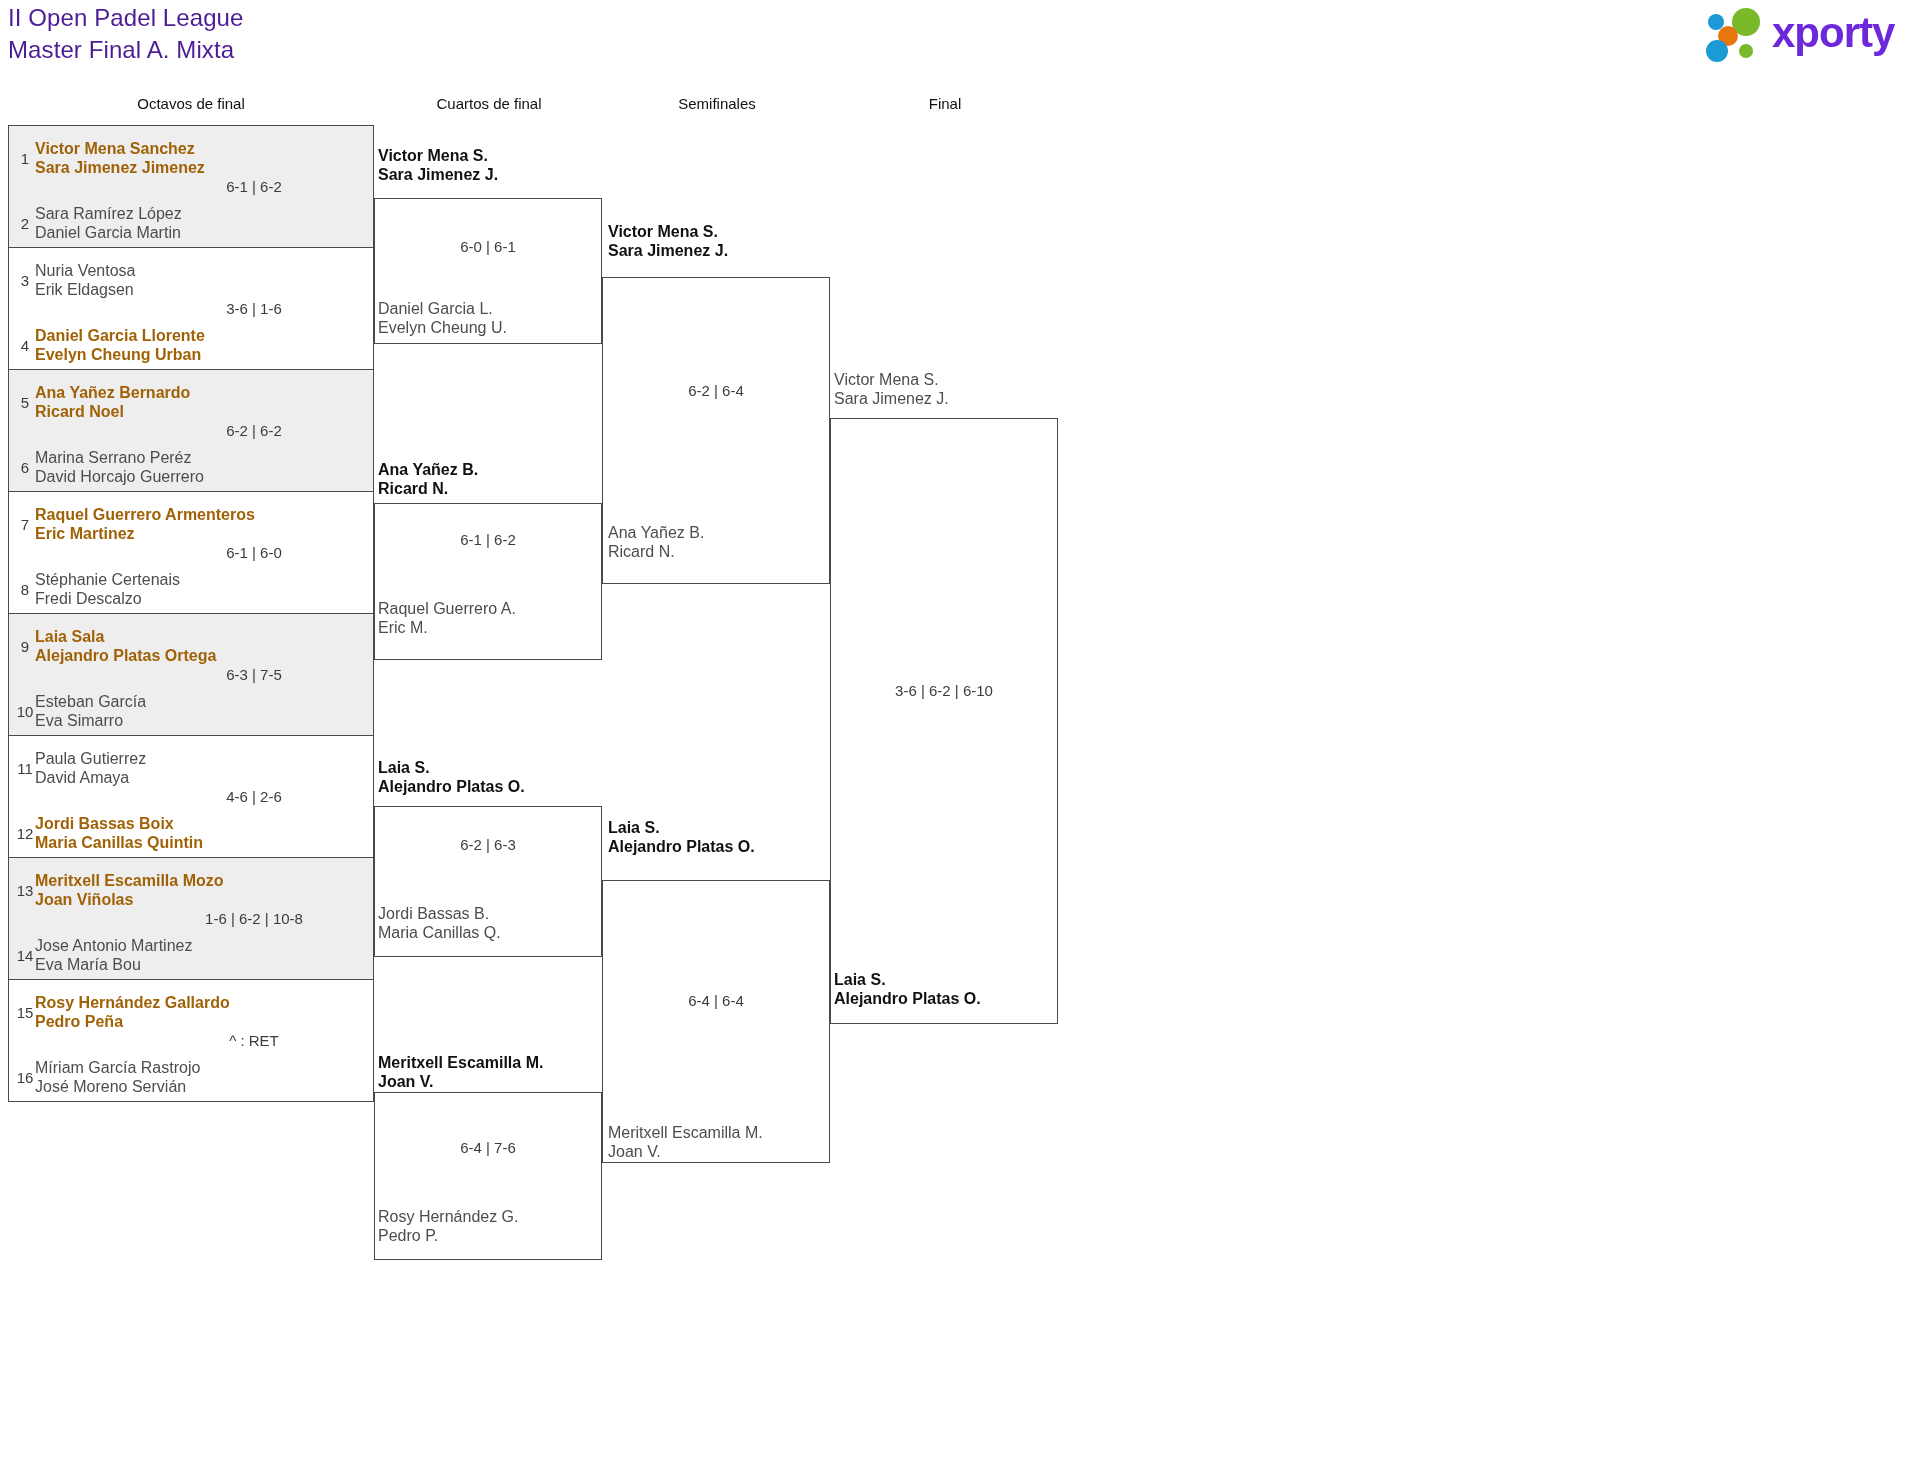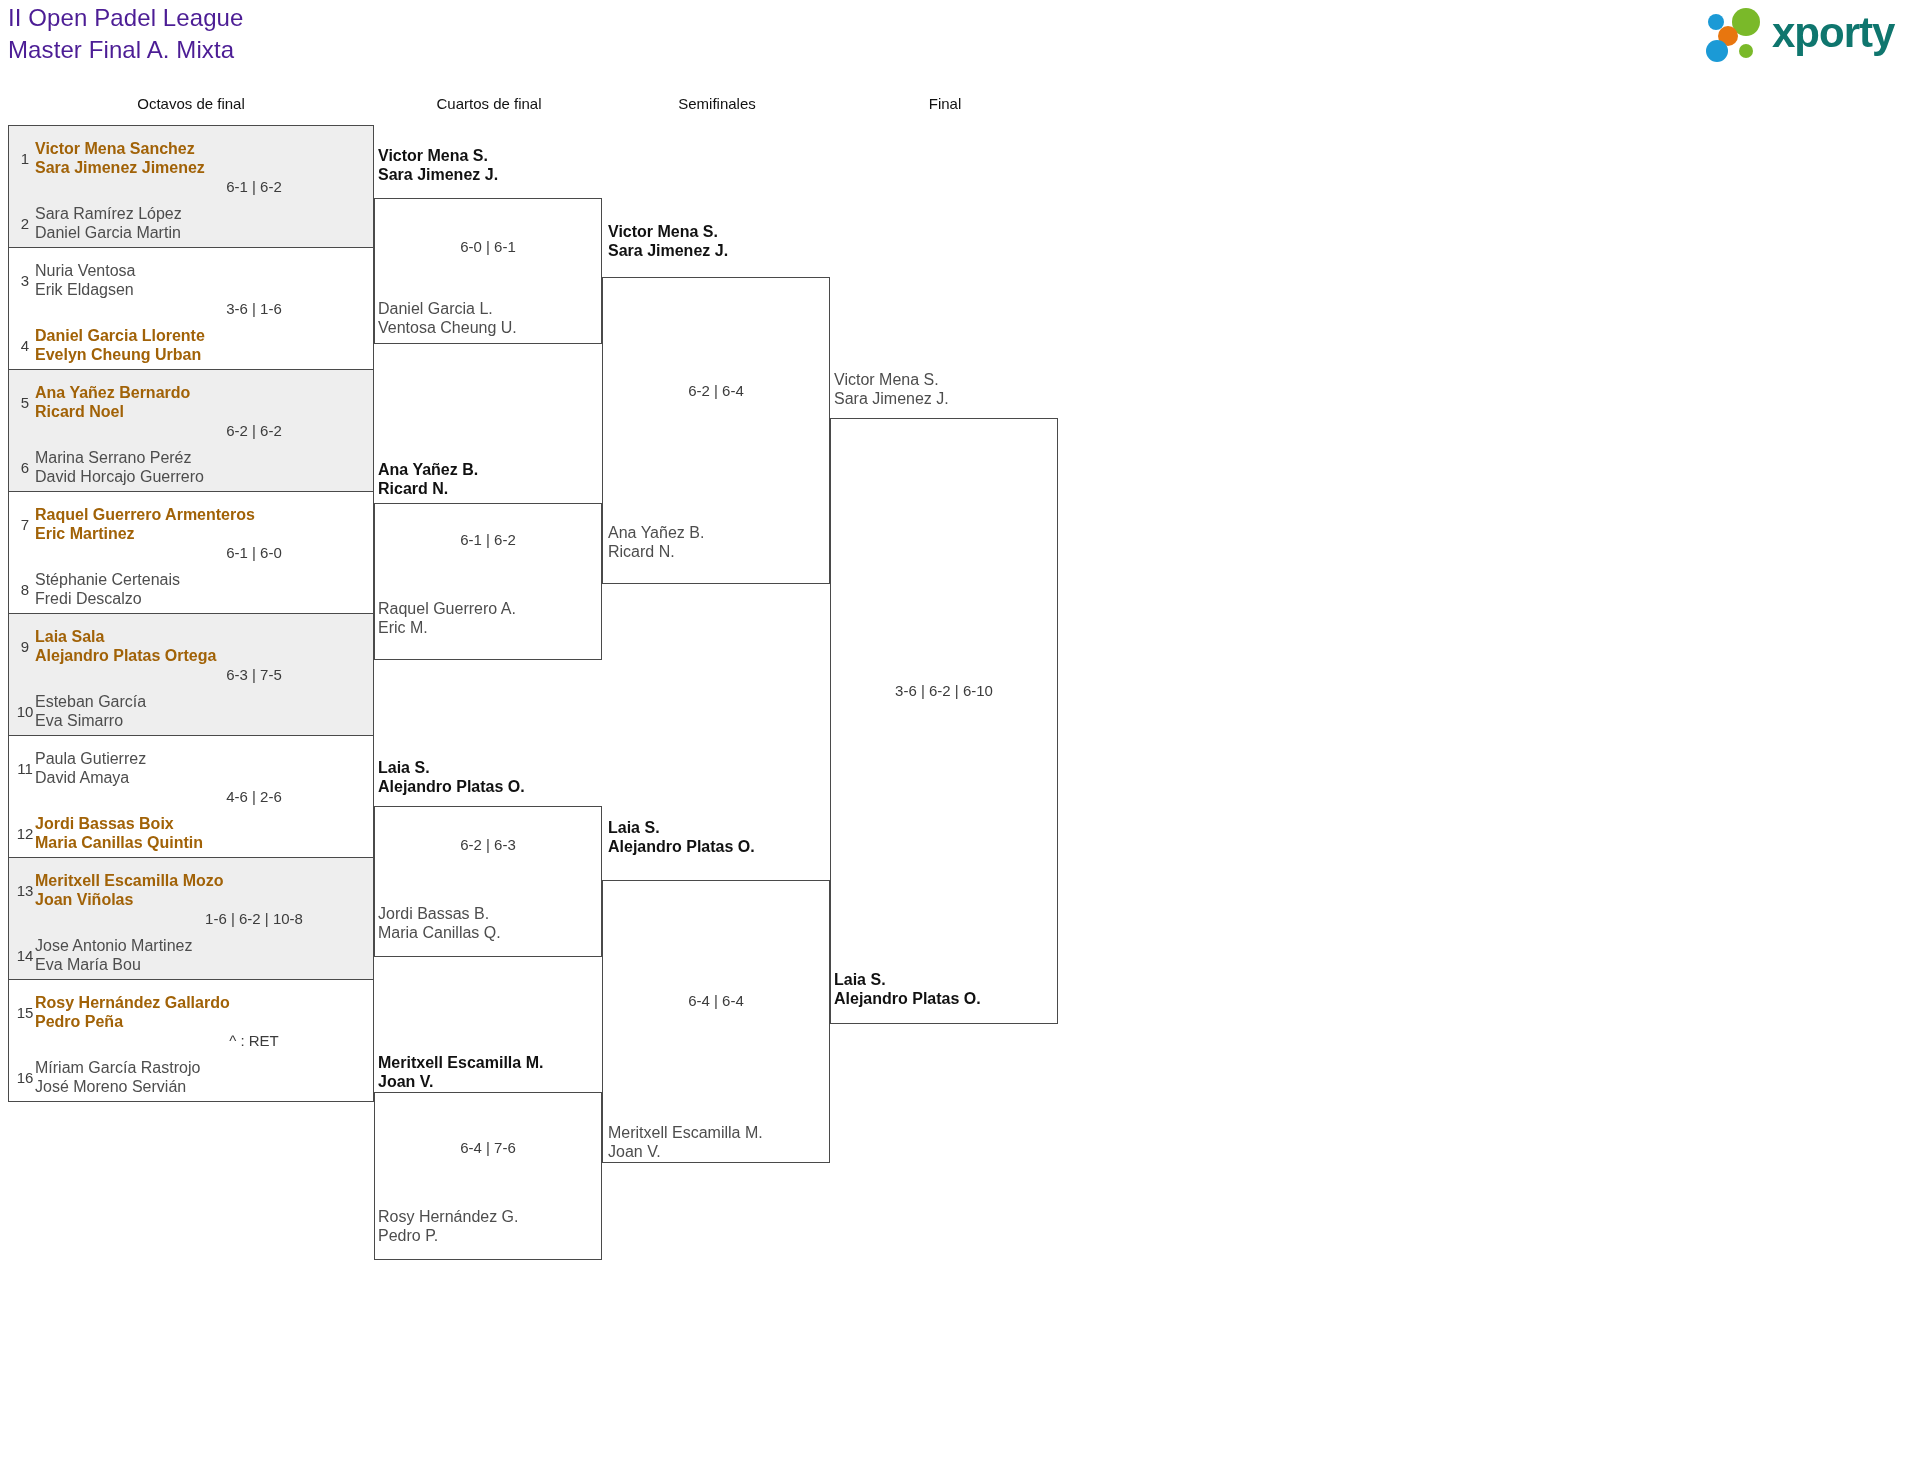--- a/index.html
+++ b/index.html
@@ -42,21 +42,21 @@
     top: 6px;
     width: 200px;
     height: 54px;
   }
   .logo-text {
     position: absolute;
     left: 66px;
     top: 2px;
     font-size: 42px;
     font-weight: 700;
-    color: #0f766e;
+    color: #6d28d9;
     letter-spacing: -1px;
     line-height: 50px;
   }
   .dot { position: absolute; border-radius: 50%; }
   .dot-blue-sm  { left: 2px;  top: 8px;  width: 16px; height: 16px; background: #1b9ad6; }
   .dot-green-lg { left: 26px; top: 2px;  width: 28px; height: 28px; background: #7ab929; }
   .dot-orange   { left: 12px; top: 20px; width: 20px; height: 20px; background: #e8760f; }
   .dot-blue-lg  { left: 0px;  top: 34px; width: 22px; height: 22px; background: #1b9ad6; }
   .dot-green-sm { left: 33px; top: 38px; width: 14px; height: 14px; background: #7ab929; }
 
@@ -245,21 +245,21 @@
     <span class="seed" style="top:89px;">16</span>
     <span class="team lose" style="top:78px;">Míriam García Rastrojo</span>
     <span class="team lose" style="top:97px;">José Moreno Servián</span>
   </div>
 
   <div class="mbox" style="left:374px; top:198px; width:228px; height:146px;"></div>
   <span class="mteam win" style="left:378px; top:146px;">Victor Mena S.</span>
   <span class="mteam win" style="left:378px; top:165px;">Sara Jimenez J.</span>
   <span class="mscore" style="left:374px; top:238px; width:228px;">6-0 | 6-1</span>
   <span class="mteam lose" style="left:378px; top:299px;">Daniel Garcia L.</span>
-  <span class="mteam lose" style="left:378px; top:318px;">Ventosa Cheung U.</span>
+  <span class="mteam lose" style="left:378px; top:318px;">Evelyn Cheung U.</span>
 
   <div class="mbox" style="left:374px; top:503px; width:228px; height:157px;"></div>
   <span class="mteam win" style="left:378px; top:460px;">Ana Yañez B.</span>
   <span class="mteam win" style="left:378px; top:479px;">Ricard N.</span>
   <span class="mscore" style="left:374px; top:531px; width:228px;">6-1 | 6-2</span>
   <span class="mteam lose" style="left:378px; top:599px;">Raquel Guerrero A.</span>
   <span class="mteam lose" style="left:378px; top:618px;">Eric M.</span>
 
   <div class="mbox" style="left:374px; top:806px; width:228px; height:151px;"></div>
   <span class="mteam win" style="left:378px; top:758px;">Laia S.</span>

